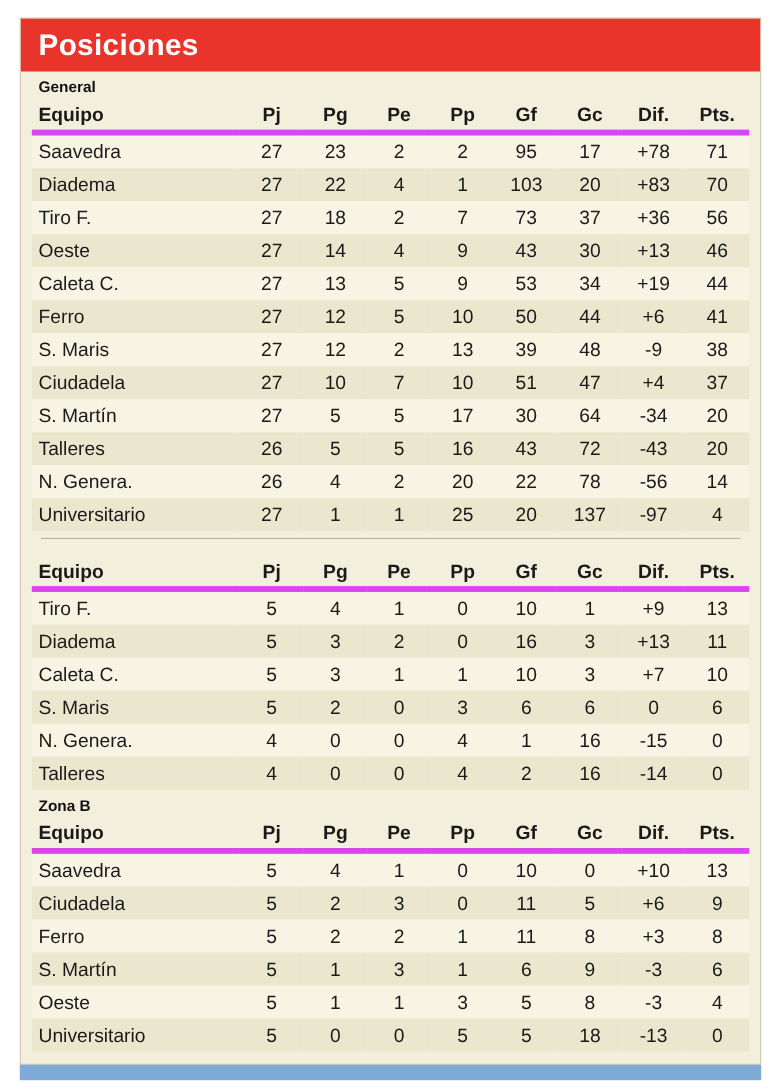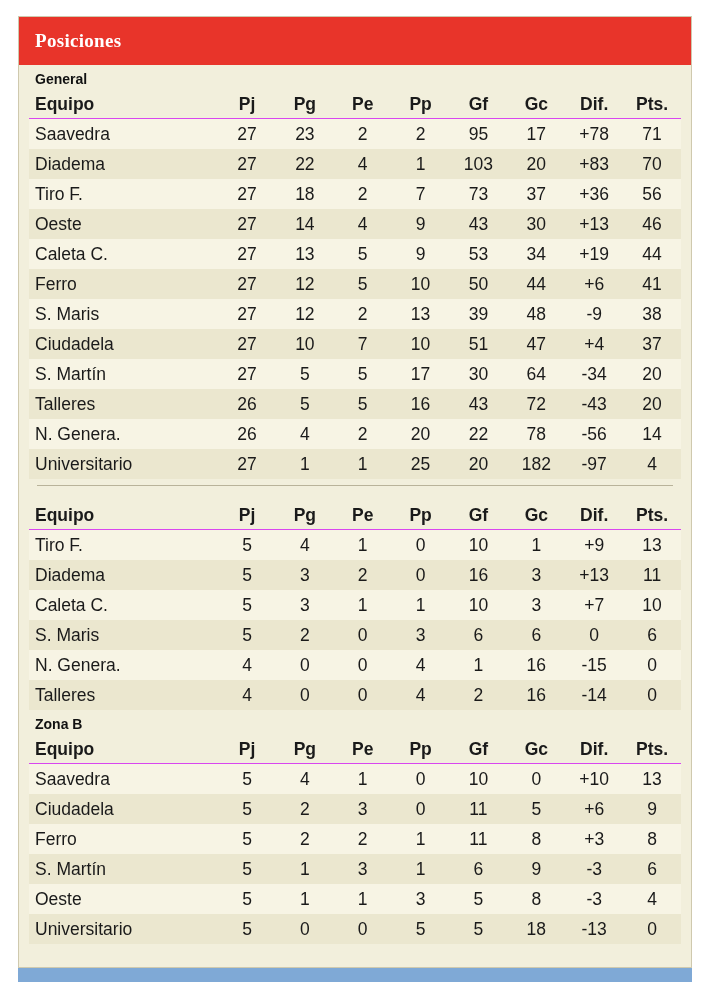--- a/index.html
+++ b/index.html
@@ -34,24 +34,23 @@
   .header-bar {
     height: 48px;
     background: #e8342a;
     display: flex;
     align-items: center;
     padding-left: 16px;
     box-sizing: border-box;
   }
   .header-title {
     color: #ffffff;
-    font-size: 19px;
+    font-size: 27px;
     font-weight: bold;
     letter-spacing: 0.3px;
-    font-family: Liberation Serif, serif;
   }
   .section {
     padding: 0 10px;
   }
   .section-title {
     font-size: 14px;
     font-weight: bold;
     color: #111111;
     padding: 6px 0 2px 6px;
   }
@@ -71,21 +70,21 @@
     text-align: center;
   }
   table.standings th.team, table.standings td.team {
     text-align: left;
     padding-left: 6px;
   }
   table.standings td {
     text-align: center;
   }
   tr.head-row th {
-    border-bottom: 1px solid #d946ef;
+    border-bottom: 5px solid #d946ef;
     padding-bottom: 3px;
   }
   tr.alt-a td { background: #f7f4e4; }
   tr.alt-b td { background: #ebe7cf; }
   tr.head-row th { background: #f2efdc; text-align: center; }
   .rule {
     height: 1px;
     background: #b9b39a;
     margin: 6px 8px 0 8px;
   }
@@ -265,21 +264,21 @@
                   <td>-56</td>
                   <td>14</td>
                 </tr>
                 <tr class="alt-b">
                   <td class="team">Universitario</td>
                   <td>27</td>
                   <td>1</td>
                   <td>1</td>
                   <td>25</td>
                   <td>20</td>
-                  <td>182</td>
+                  <td>137</td>
                   <td>-97</td>
                   <td>4</td>
                 </tr>
               </tbody>
             </table>
             <div class="rule"></div>
             <div class="gap"></div>
           </div>
           <div>
             <table class="standings">

